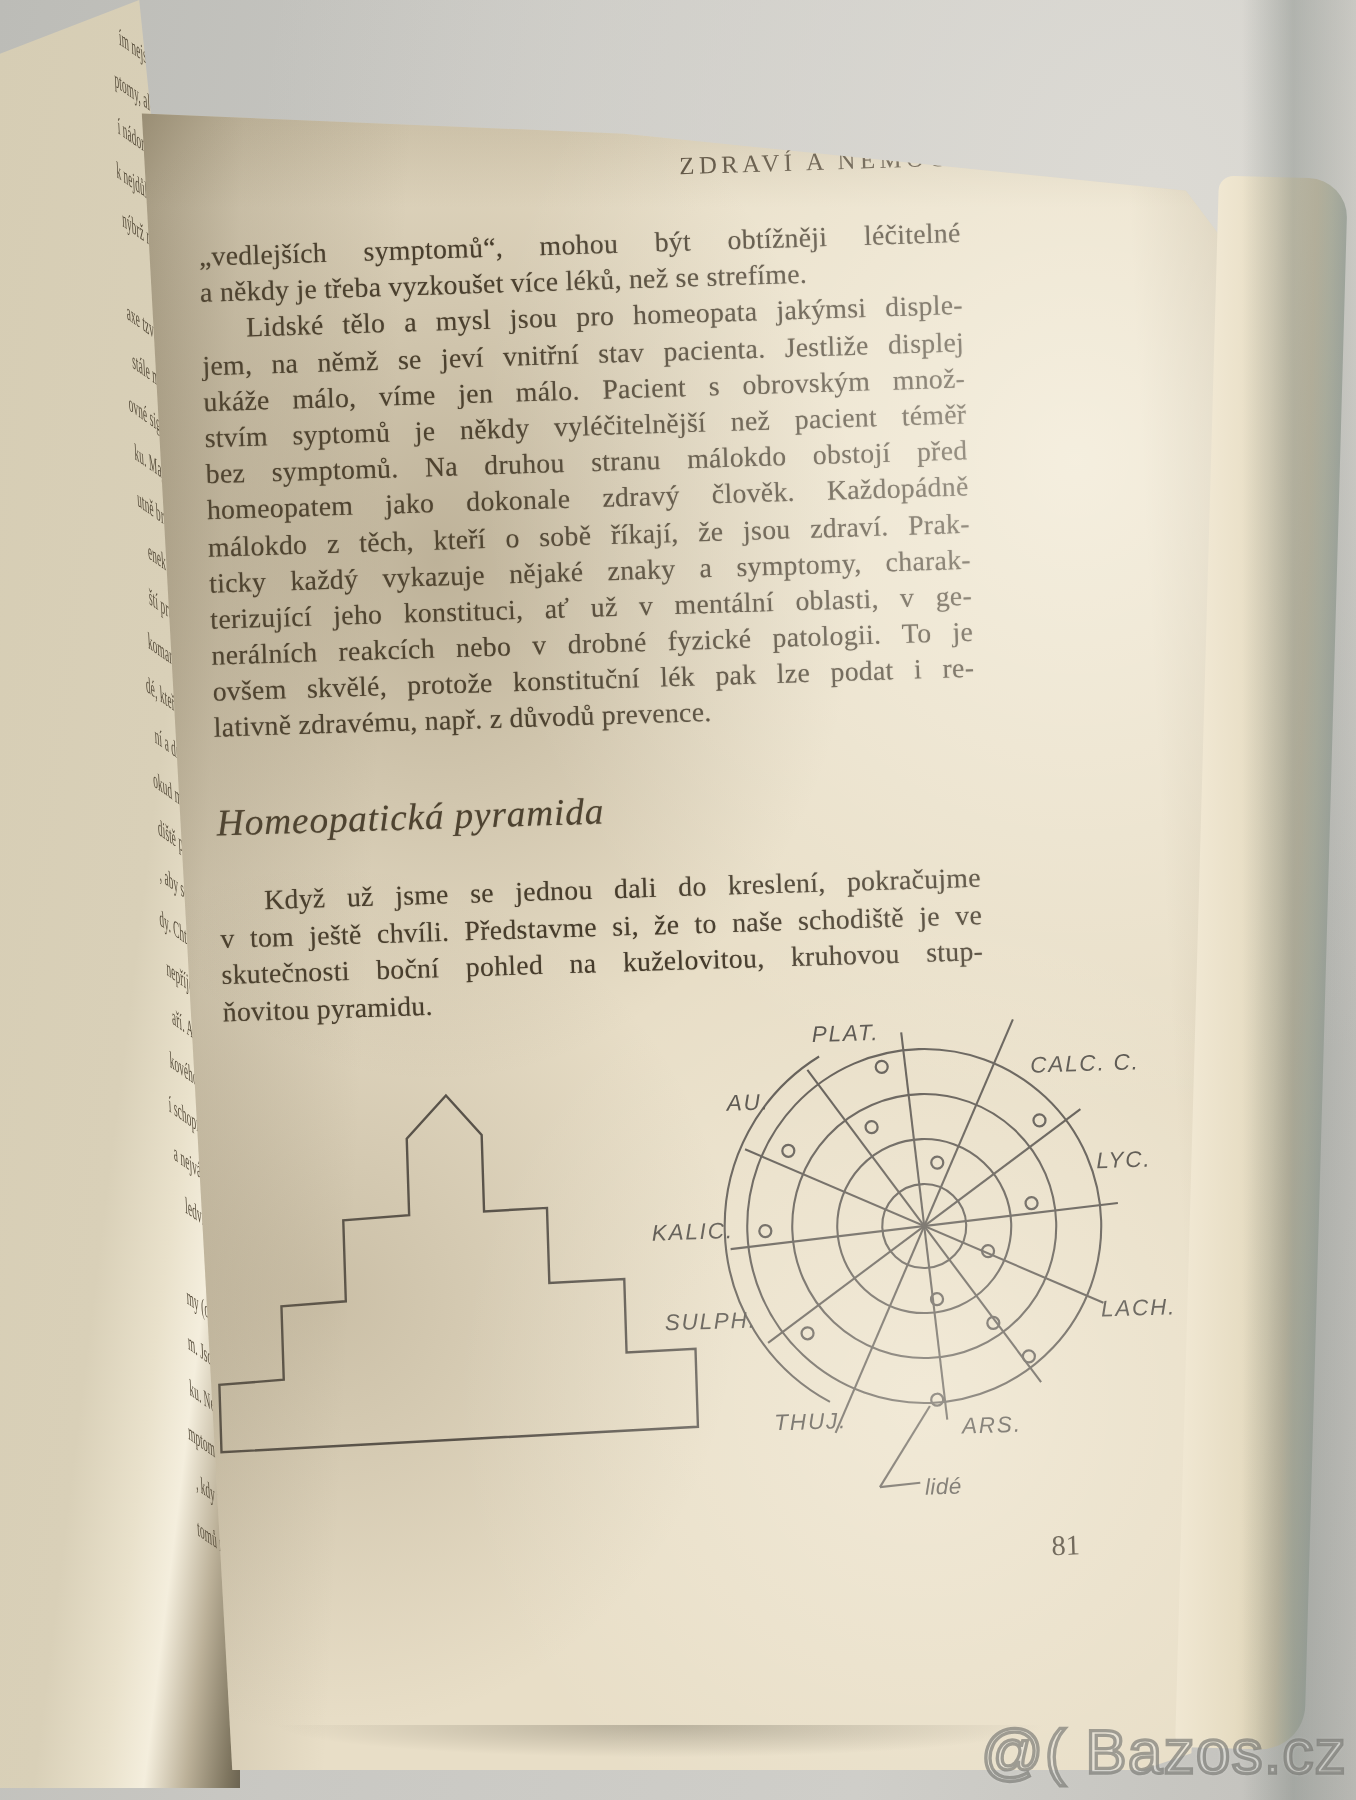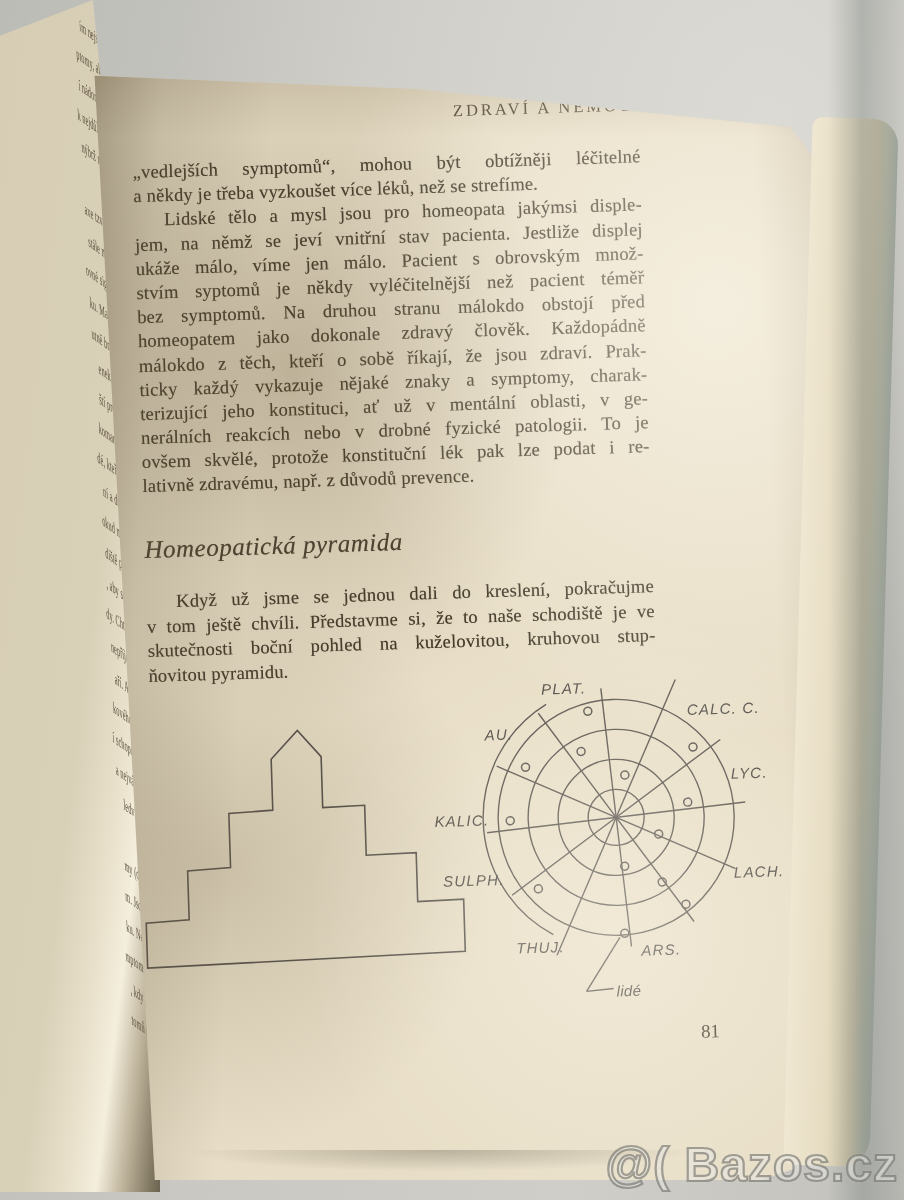--- a/index.html
+++ b/index.html
@@ -65,21 +65,21 @@
   }
   .right-shadow{
     position:absolute;left:828px;top:0;width:76px;height:1200px;pointer-events:none;
     background:linear-gradient(to right, rgba(122,130,125,0) 0%, rgba(122,130,125,.42) 45%, rgba(140,143,138,.18) 100%);
   }
   .page-drop{position:absolute;left:120px;top:1150px;width:640px;height:30px;
     background:radial-gradient(50% 90% at 50% 0%, rgba(95,90,75,.35), rgba(95,90,75,0) 80%);pointer-events:none;}
   
   .watermark{
     position:absolute;right:6px;bottom:8px;
-    font-family:"Liberation Sans", sans-serif;font-weight:bold;font-size:48px;letter-spacing:1px;
+    font-family:"Liberation Sans", sans-serif;font-weight:normal;font-size:41px;letter-spacing:1px;
     color:rgba(213,212,206,.30);
     -webkit-text-stroke:2.2px rgba(108,108,104,.6);
     text-shadow:0 0 3px rgba(255,255,255,.35);
   }
 </style>
 </head>
 <body>
 
 <div class="scene">
 

